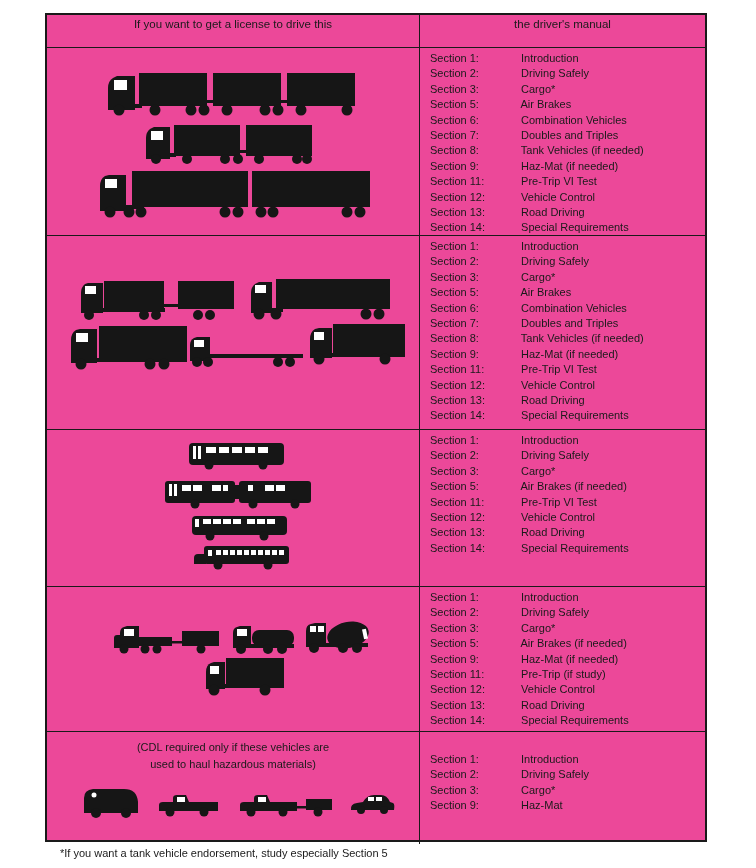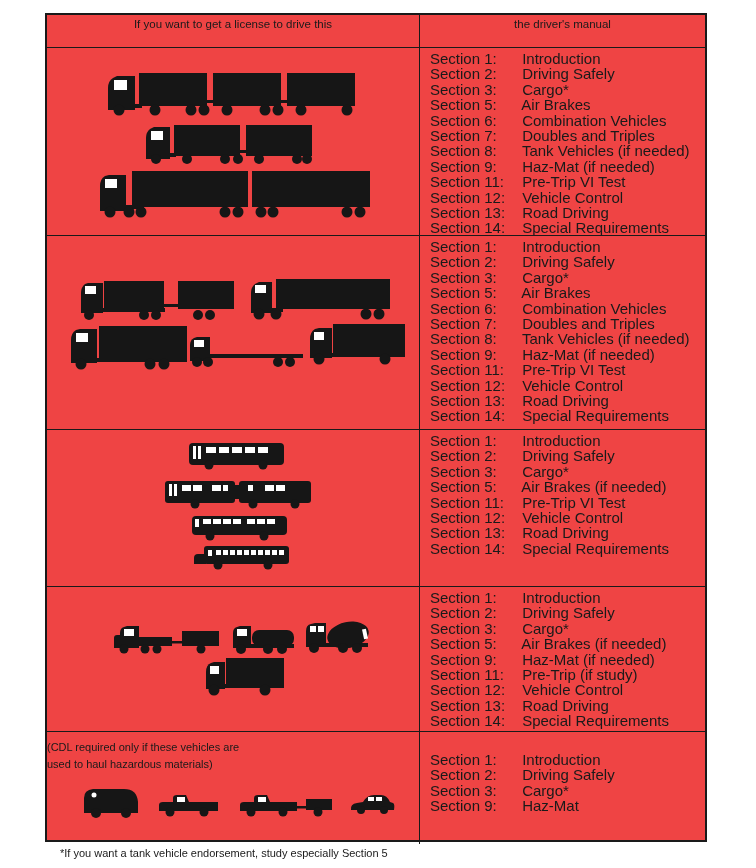--- a/index.html
+++ b/index.html
@@ -3,42 +3,42 @@
 <meta charset="utf-8">
 <style>
   html,body{margin:0;padding:0;}
   body{
     width:756px;height:868px;position:relative;background:#ffffff;
     font-family:"Liberation Sans", sans-serif;color:#1a1a1a;
     -webkit-font-smoothing:antialiased;
   }
   .table{
     position:absolute;left:45px;top:13px;width:662px;height:829px;
-    border:2px solid #1a1a1a;box-sizing:border-box;background:#ef4444;
+    border:2px solid #1a1a1a;box-sizing:border-box;background:#ec4899;
   }
   .trow{display:flex;border-bottom:1px solid #1a1a1a;box-sizing:border-box;}
   .trow:last-child{border-bottom:none;}
   .cell-left{
     width:373px;border-right:1px solid #1a1a1a;box-sizing:border-box;
     position:relative;flex:none;
   }
   .cell-right{flex:1;position:relative;box-sizing:border-box;}
   .hdr .cell-left,.hdr .cell-right{
     text-align:center;font-size:11.5px;line-height:15px;padding-top:2px;
   }
   .hdr{height:33px;}
   .r1{height:188px;} .r2{height:194px;} .r3{height:157px;} .r4{height:145px;} .r5{height:112px;}
-  .sections{padding:3px 4px 0 10px;font-size:15px;line-height:15.4px;}
+  .sections{padding:3px 4px 0 10px;font-size:11px;line-height:15.4px;}
   .r5 .sections{padding-top:20px;}
   .section-line{white-space:nowrap;}
   .sec-label{display:inline-block;width:88px;}
   .veh{position:absolute;}
   .veh svg{display:block;}
   .note{
-    text-align:left;font-size:11px;line-height:16.5px;padding-top:7px;
+    text-align:center;font-size:11px;line-height:16.5px;padding-top:7px;
   }
   .footnote{
     position:absolute;left:60px;top:847px;font-size:11px;
   }
   .sil{fill:#161616;}
   .win{fill:#ffffff;}
 </style>
 </head>
 <body>
 

